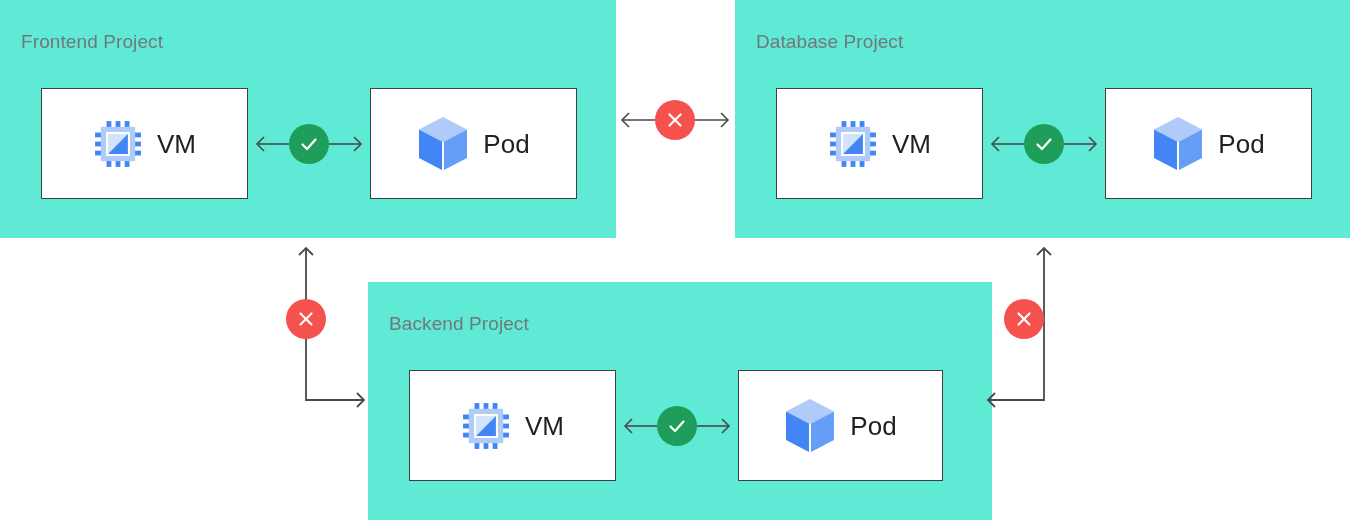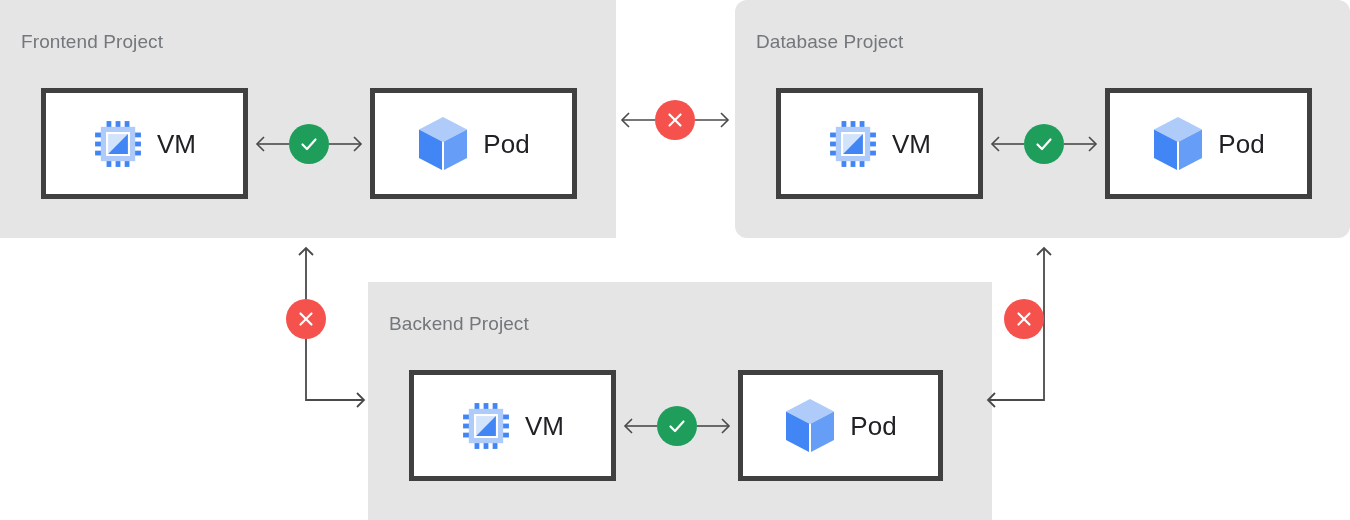--- a/index.html
+++ b/index.html
@@ -14,43 +14,43 @@
     position: relative;
     width: 1350px;
     height: 520px;
     background: #ffffff;
     overflow: hidden;
   }
 
   
   .project-panel {
     position: absolute;
-    background: #e5e5e5;
+    background: #5eead4;
     box-sizing: border-box;
   }
   #panel-frontend { left: 0px;   top: 0px;   width: 616px; height: 238px; }
-  #panel-database { left: 735px; top: 0px;   width: 615px; height: 238px; border-radius: 12px; }
+  #panel-database { left: 735px; top: 0px;   width: 615px; height: 238px; }
   #panel-backend  { left: 368px; top: 282px; width: 624px; height: 238px; }
 
   .panel-title {
     position: absolute;
     font-size: 19px;
     color: #73777b;
     letter-spacing: .1px;
     white-space: nowrap;
   }
   #panel-frontend .panel-title { left: 21px; top: 31px; }
   #panel-database .panel-title { left: 21px; top: 31px; }
   #panel-backend  .panel-title { left: 21px; top: 31px; }
 
   
   .resource-card {
     position: absolute;
     background: #ffffff;
-    border: 5px solid #404040;
+    border: 1px solid #404040;
     box-sizing: border-box;
     display: flex;
     align-items: center;
     justify-content: center;
   }
   .card-inner {
     display: flex;
     align-items: center;
     gap: 14px;
   }

